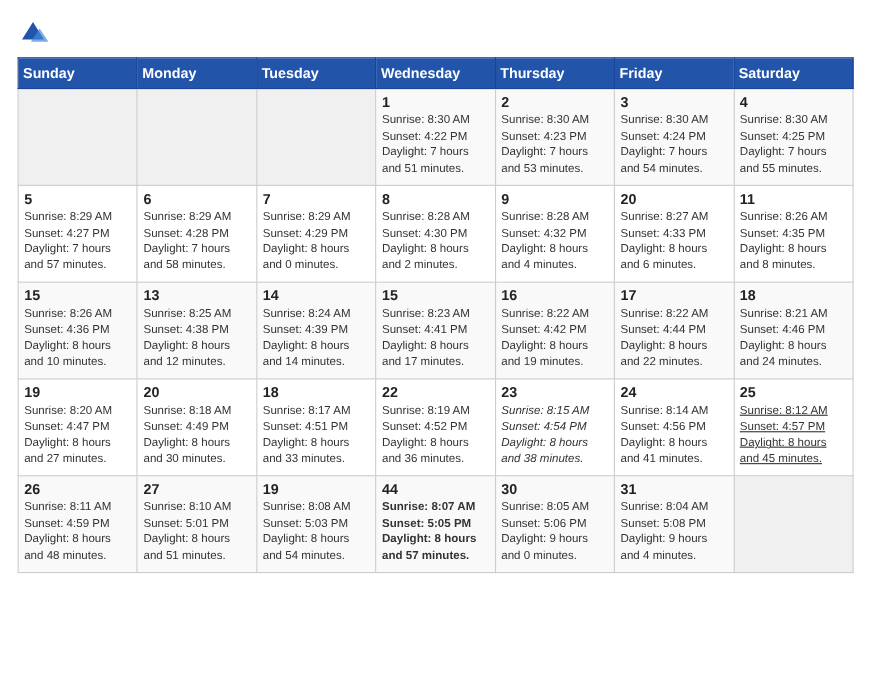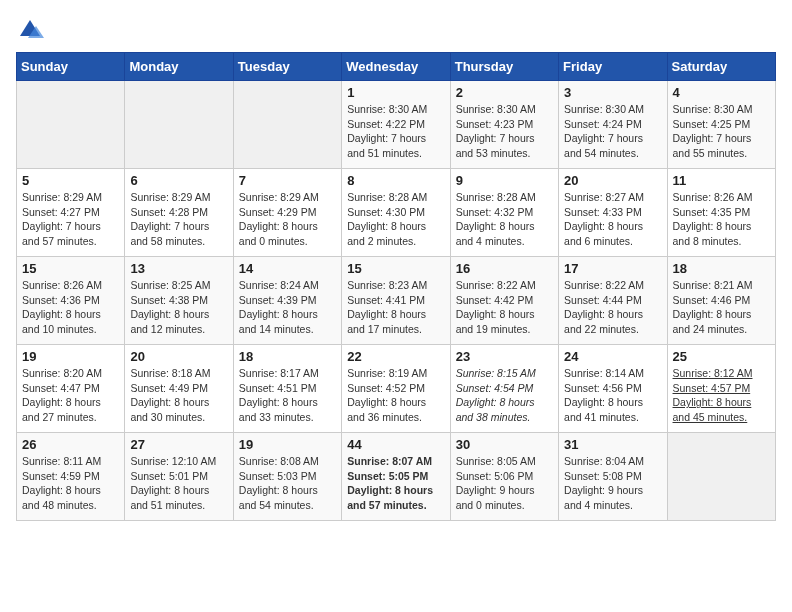--- a/index.html
+++ b/index.html
@@ -315,21 +315,21 @@
       <tr>
         <td>
           <span class="day-number">26</span>
           <div class="day-info" style="white-space: pre-line;">Sunrise: 8:11 AM
 Sunset: 4:59 PM
 Daylight: 8 hours
 and 48 minutes.</div>
         </td>
         <td>
           <span class="day-number">27</span>
-          <div class="day-info" style="white-space: pre-line;">Sunrise: 12:10 AM
+          <div class="day-info" style="white-space: pre-line;">Sunrise: 8:10 AM
 Sunset: 5:01 PM
 Daylight: 8 hours
 and 51 minutes.</div>
         </td>
         <td>
           <span class="day-number">19</span>
           <div class="day-info" style="white-space: pre-line;">Sunrise: 8:08 AM
 Sunset: 5:03 PM
 Daylight: 8 hours
 and 54 minutes.</div>

